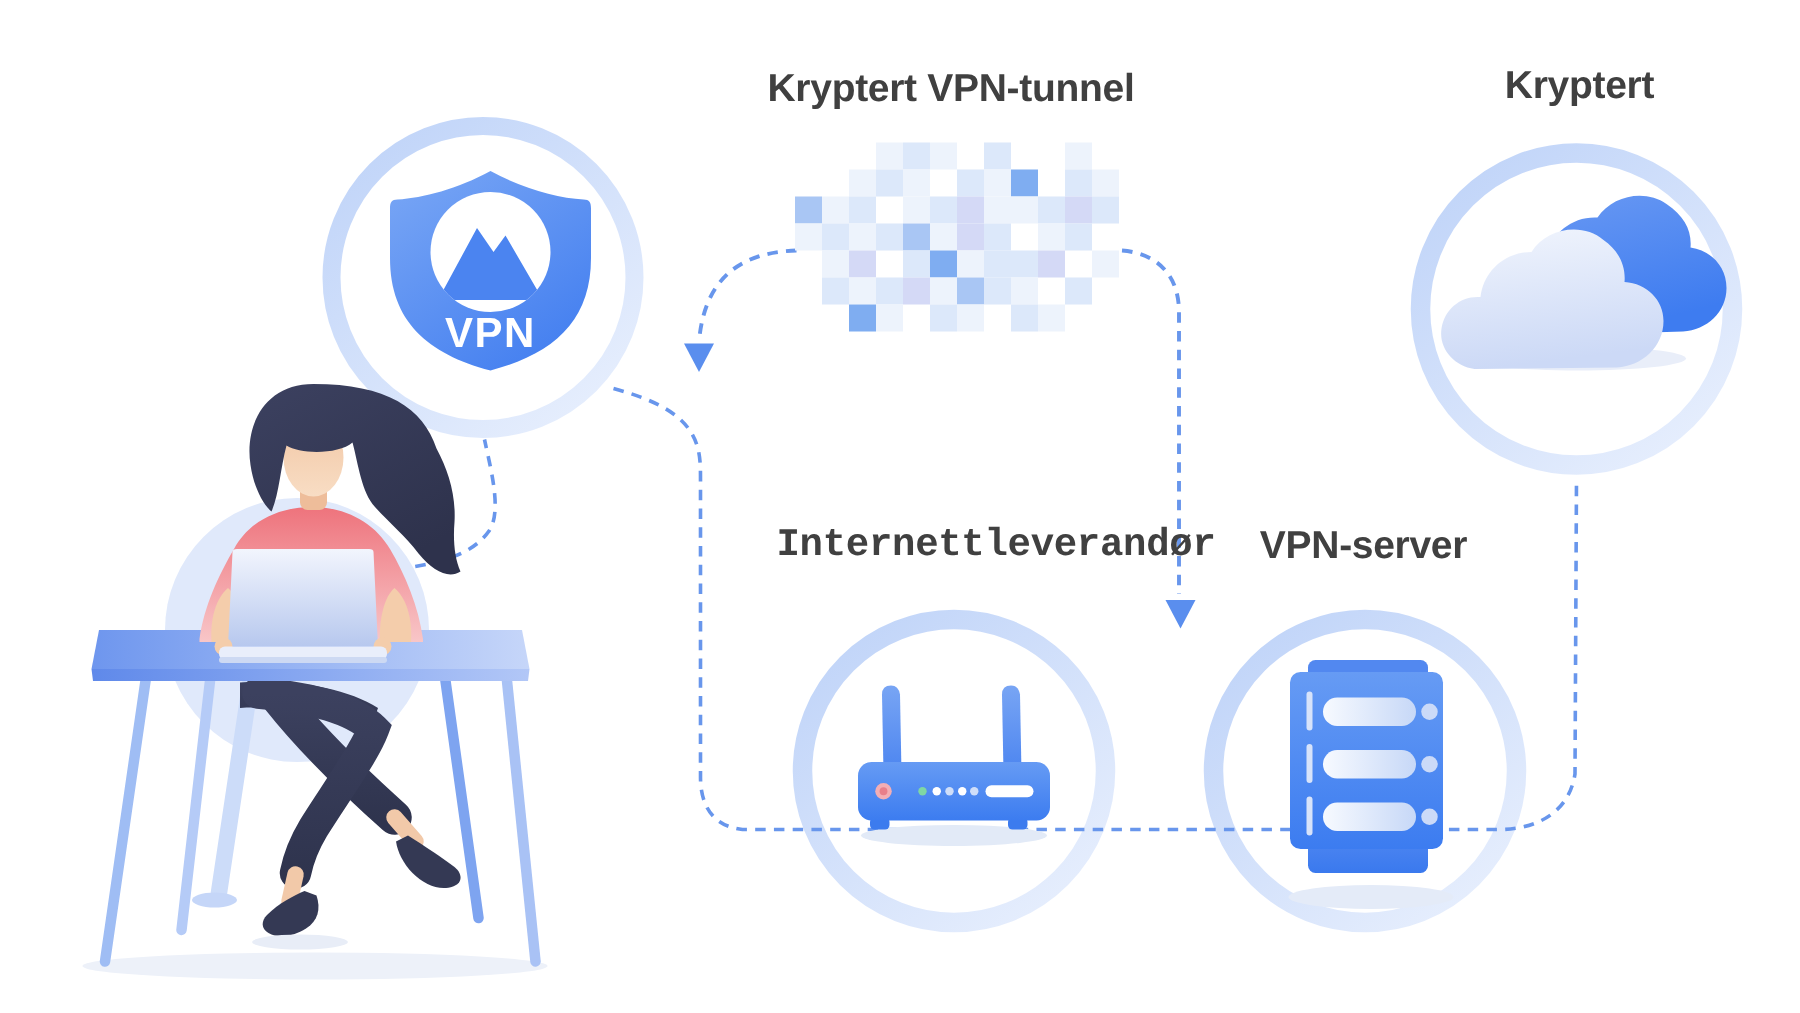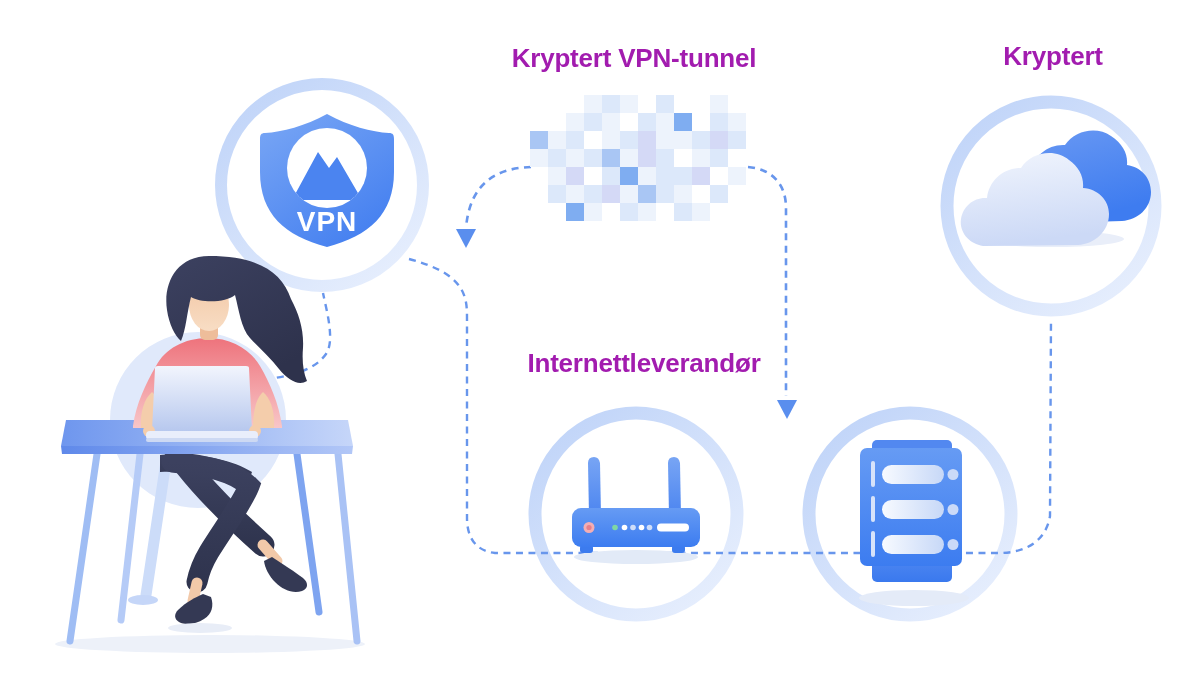--- a/index.html
+++ b/index.html
@@ -3,21 +3,21 @@
 <meta charset="utf-8">
 <style>
   html,body{margin:0;padding:0;background:#ffffff;}
   .stage{
     position:relative;width:1200px;height:675px;background:#ffffff;overflow:hidden;
     font-family:"Liberation Sans",sans-serif;
   }
   .stage svg{position:absolute;left:0;top:0;}
   .label{
     position:absolute;transform:translateX(-50%);
-    font-weight:700;font-size:26px;letter-spacing:-0.2px;color:#a21caf;white-space:nowrap;
+    font-weight:700;font-size:26px;letter-spacing:-0.2px;color:#404040;white-space:nowrap;
   }
 </style>
 </head>
 <body>
 
 <div class="stage">
 
 <svg width="1200" height="675" viewBox="0 0 1200 675">
   <defs>
     <linearGradient id="gRing" x1="0" y1="0" x2="0.8" y2="1">
@@ -255,15 +255,16 @@
     <path fill="url(#gScreen)" d="M 155 368 Q 155 366 158 366 L 246 366 Q 249 366 249 368 L 252 431 L 152 431 Z"></path>
     <circle cx="149" cy="431" r="6" fill="#f4cdab"></circle>
     <circle cx="255" cy="431" r="6" fill="#f4cdab"></circle>
     <rect x="146" y="431" width="112" height="9" rx="4" fill="#e9eefb"></rect>
     <rect x="146" y="438" width="112" height="4" rx="2" fill="#cdd9f3"></rect>
   </g>
 </svg>
 
 <div class="label" style="left:634px;top:43px;">Kryptert VPN-tunnel</div>
 <div class="label" style="left:1053px;top:41px;">Kryptert</div>
-<div class="label" style="left:644px;top:348px;">Internettleverandør</div>
+<div class="label" style="left:664px;top:348px;font-family:Liberation Mono, monospace;">Internettleverandør</div>
+<div class="label" style="left:909px;top:348px;">VPN-server</div>
 
 </div>
 
 </body></html>

